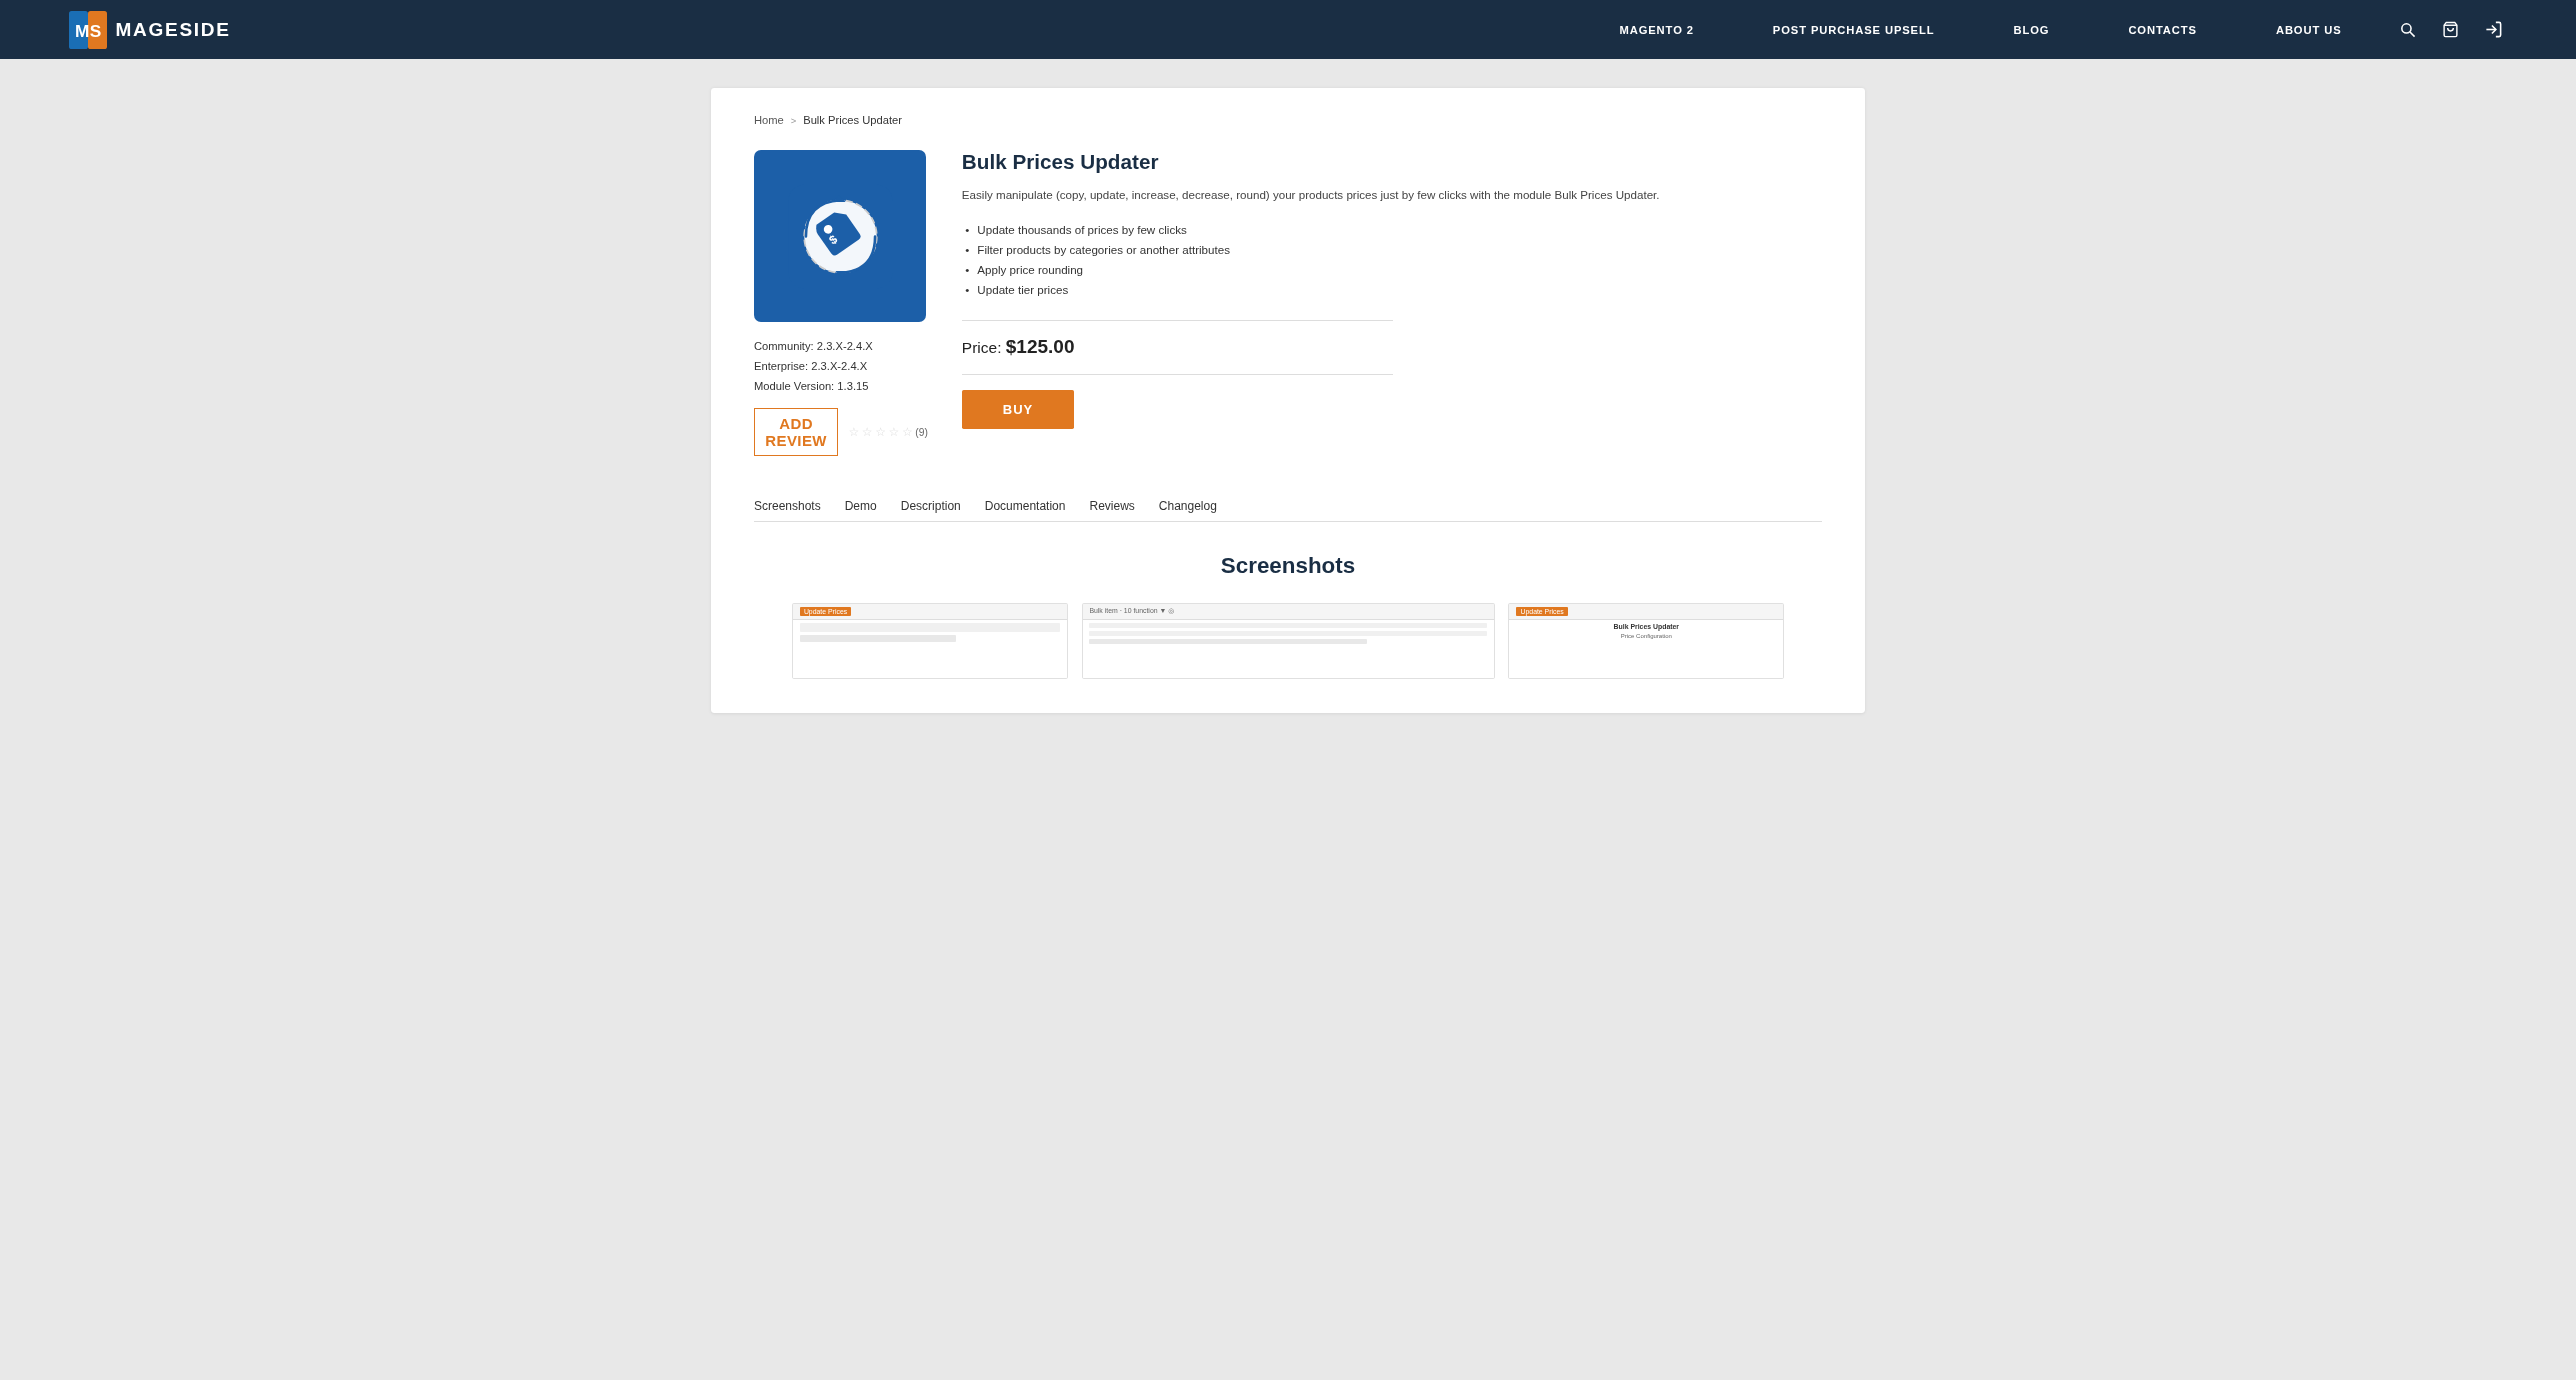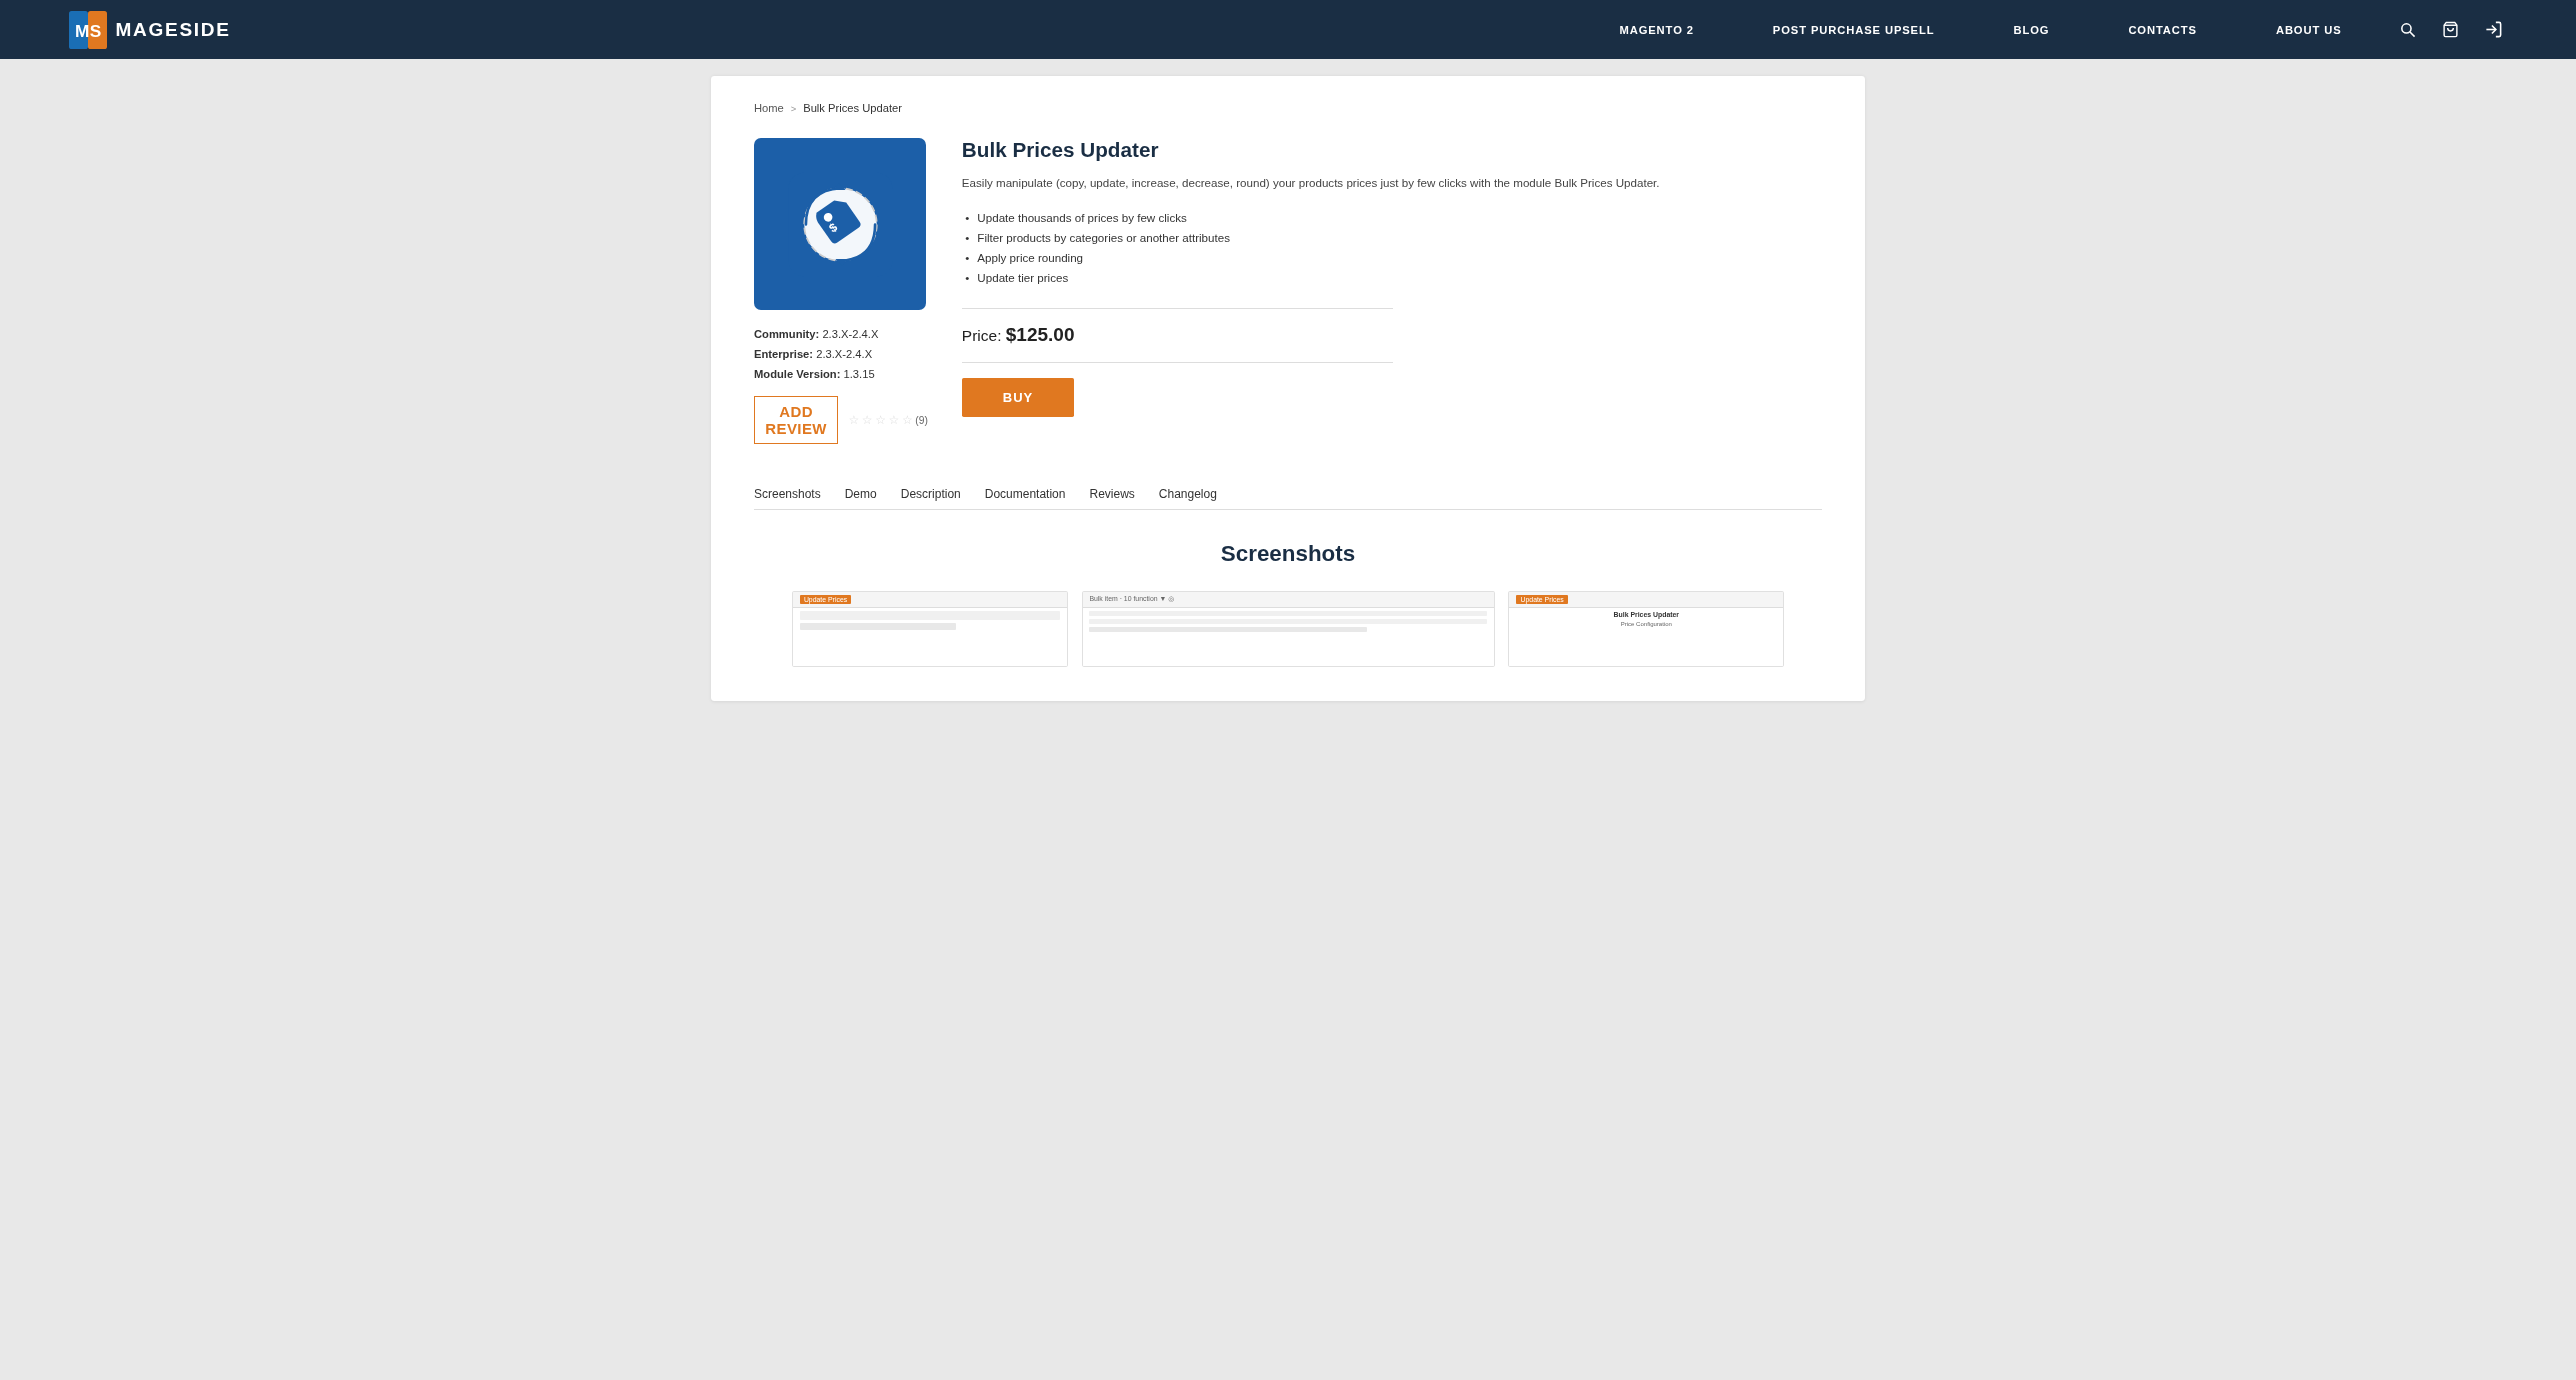--- a/index.html
+++ b/index.html
@@ -62,21 +62,21 @@
       display: flex;
       align-items: center;
       justify-content: center;
       width: 27.6px;
       height: 27.6px;
     }
 
     
     .page-wrapper {
       max-width: 1154px;
-      margin: 0 auto;
+      margin: 12px auto;
       padding: 17px 0 34px;
     }
 
     
     .content-card {
       background: white;
       border-radius: 3.4px;
       padding: 26px 43px 34px;
       box-shadow: 0 0.9px 3.4px rgba(0,0,0,0.08);
     }
@@ -125,21 +125,21 @@
       margin-bottom: 13.8px;
       position: relative;
       overflow: hidden;
     }
     .product-meta {
       font-size: 11.2px;
       color: #333;
       line-height: 1.8;
     }
     .product-meta-label {
-      font-weight: 700;
+      font-weight: 400;
       text-align: center;
     }
     .review-area {
       display: flex;
       align-items: center;
       gap: 10.3px;
       margin-top: 12px;
     }
     .add-review-btn {
       border: 1.3px solid #e07820;

